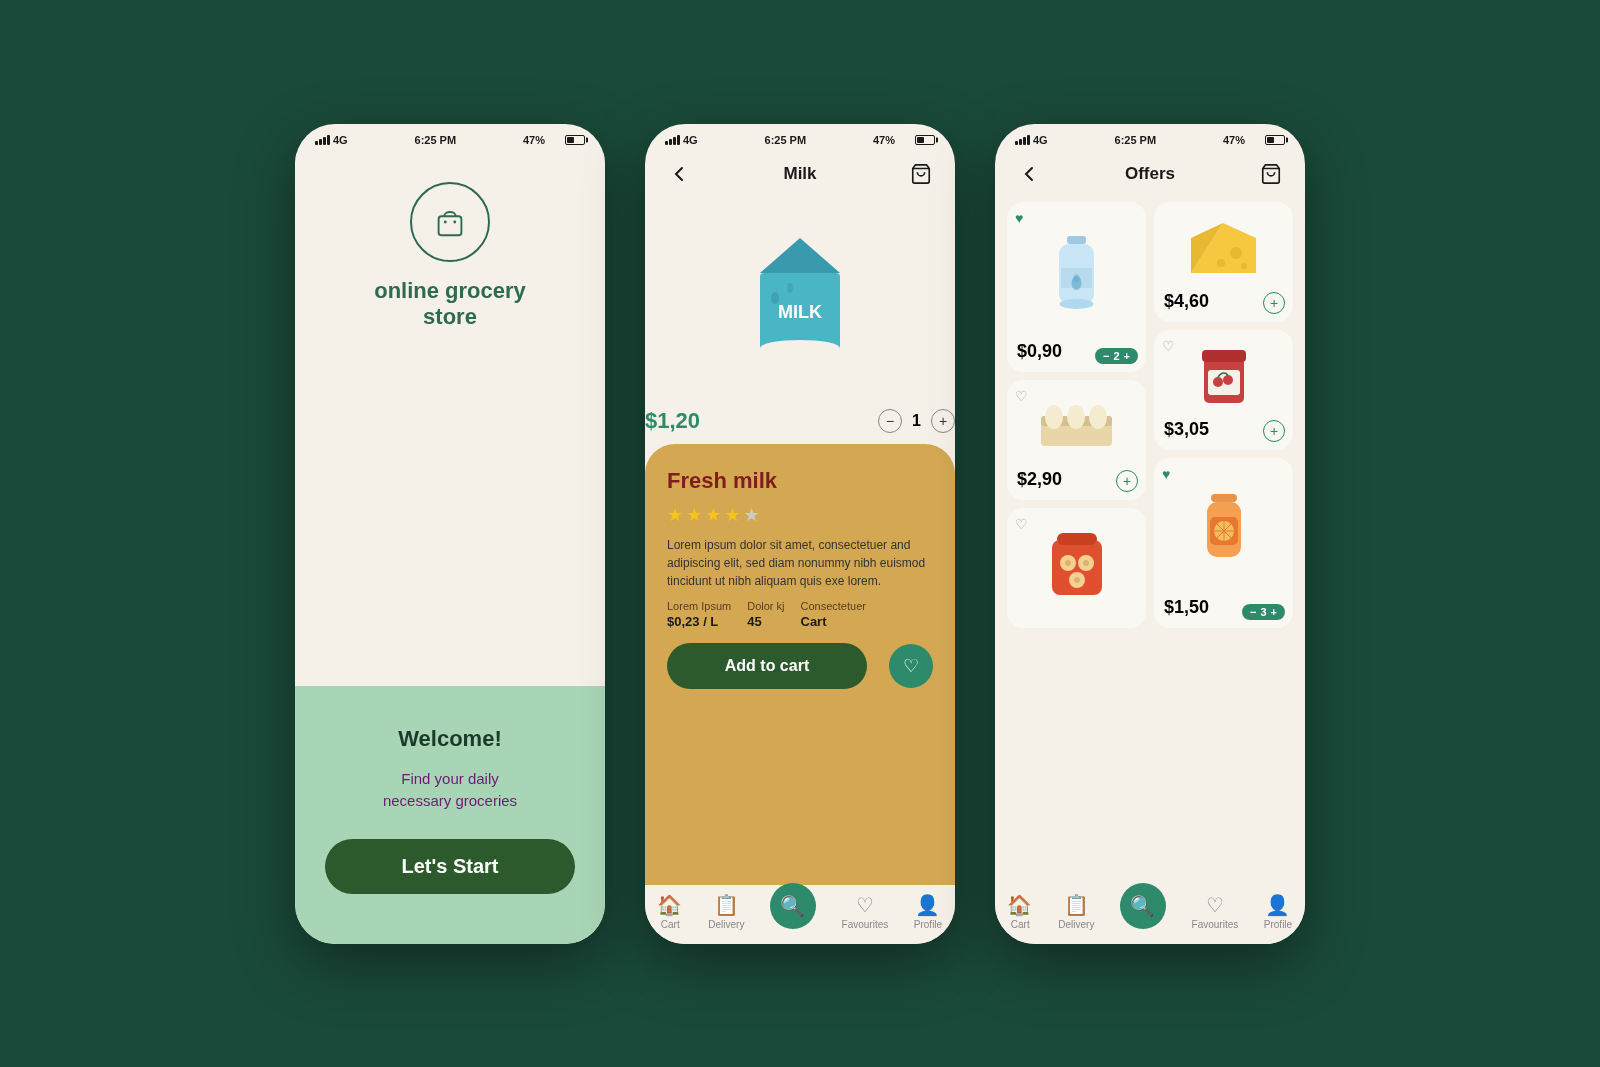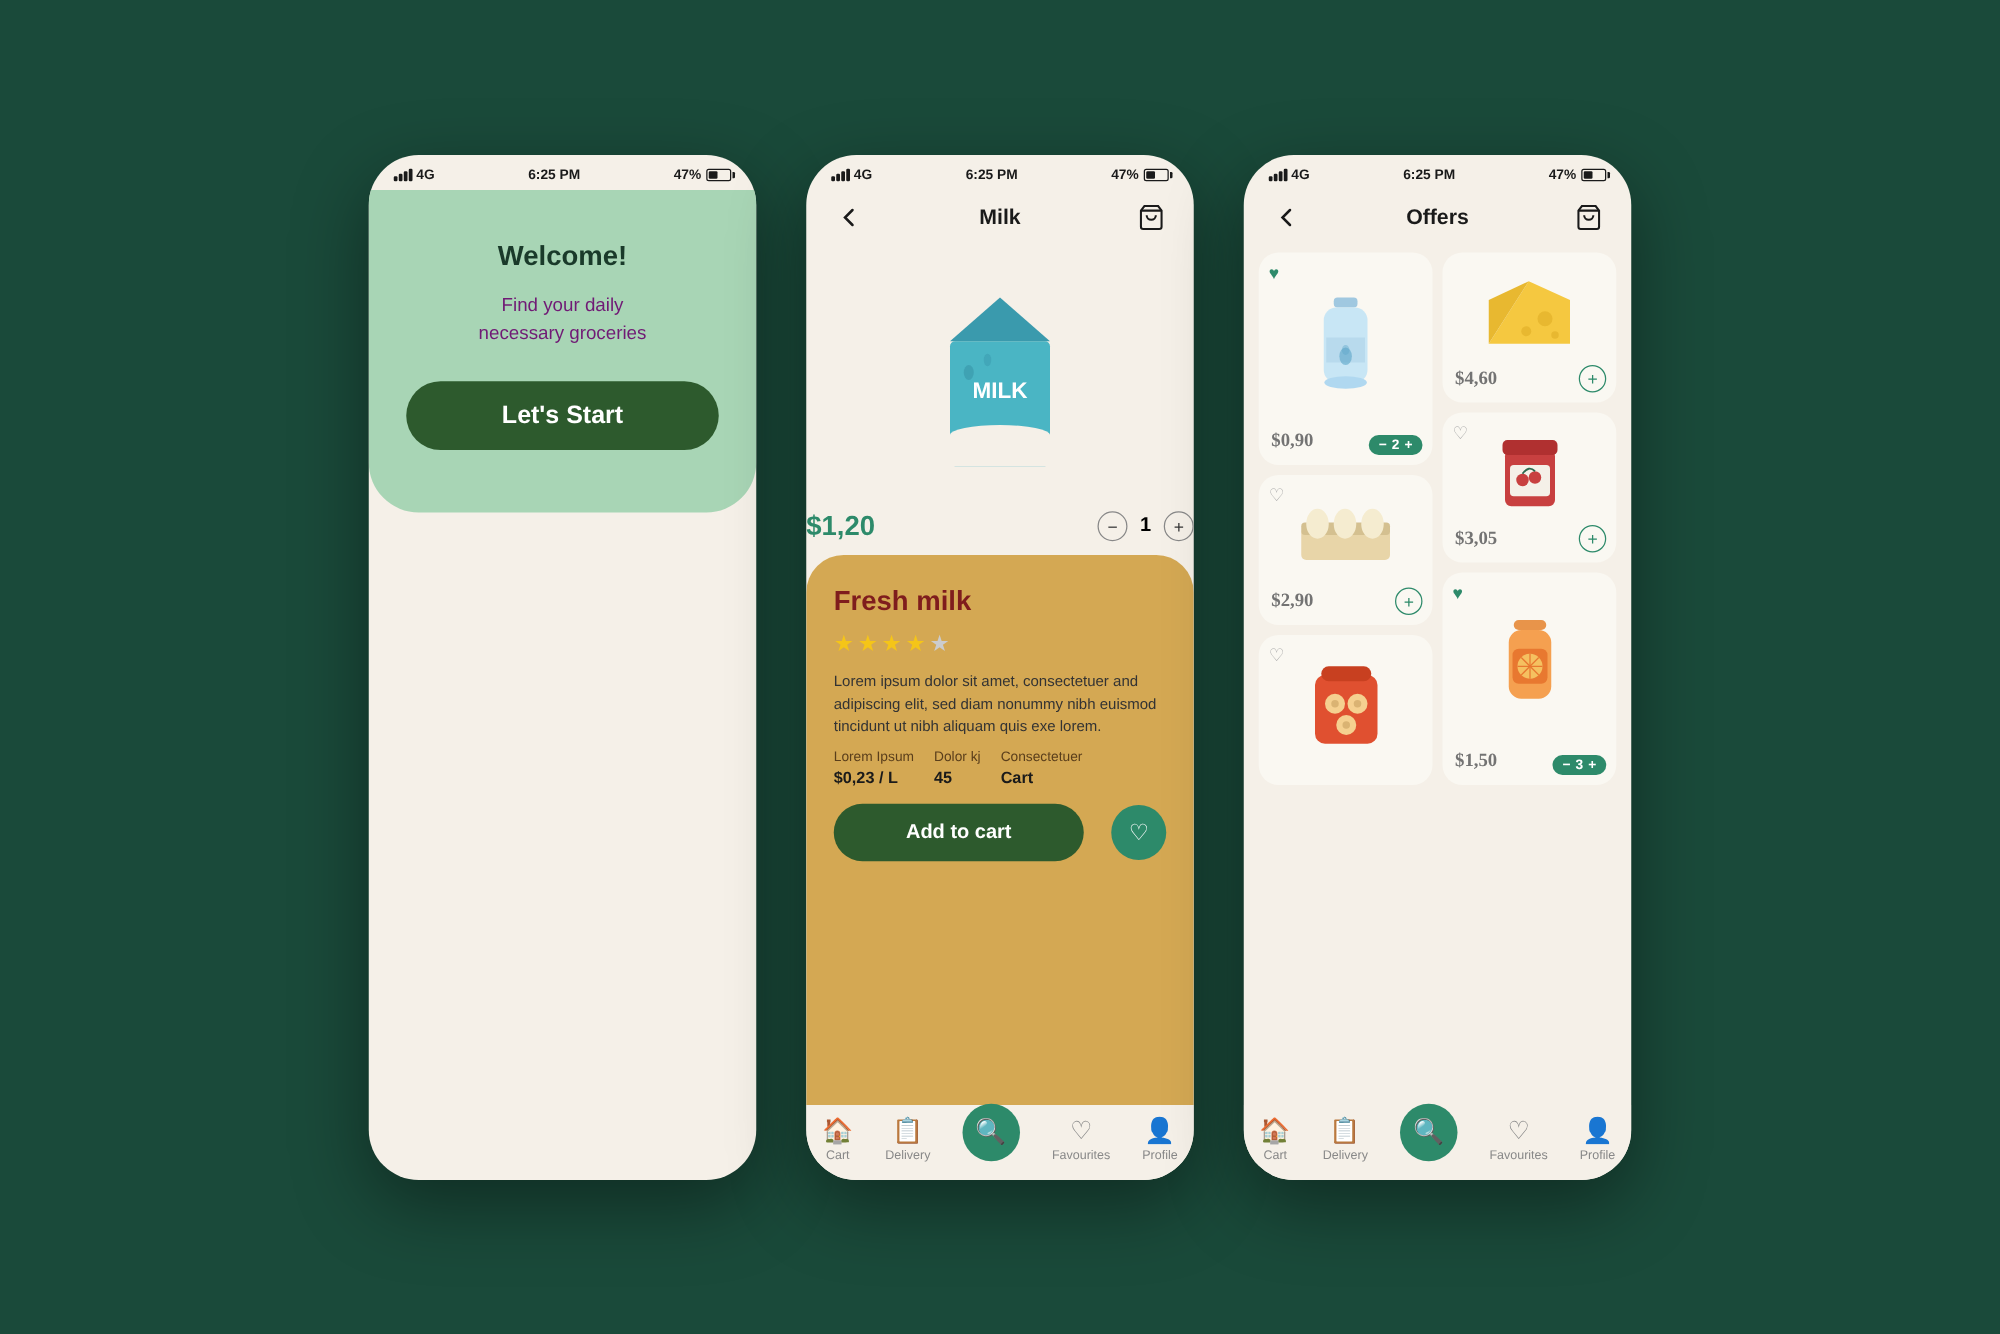--- a/index.html
+++ b/index.html
@@ -33,21 +33,21 @@
       display: flex;
       justify-content: space-between;
       align-items: center;
       padding: 10px 20px 6px;
       font-size: 11px;
       font-weight: 600;
       color: #1a1a1a;
       flex-shrink: 0;
     }
     .status-left { display: flex; align-items: center; gap: 3px; }
-    .status-right { display: flex; align-items: center; gap: 4px; }
+    .status-right { display: flex; align-items: center; gap: 20px; }
     .signal-bars { display: flex; align-items: flex-end; gap: 1px; }
     .signal-bars span {
       width: 3px;
       background: #1a1a1a;
       border-radius: 1px;
     }
     .battery {
       width: 20px; height: 10px;
       border: 1.5px solid #1a1a1a;
       border-radius: 2px;
@@ -311,24 +311,23 @@
     .offer-heart.outline { color: #aaa; }
     .offer-img {
       width: 100%;
       display: flex;
       justify-content: center;
       align-items: center;
       flex: 1;
       margin-bottom: 6px;
     }
     .offer-price {
-      font-size: 15px;
+      font-size: 18px;
       font-weight: 700;
-      color: #737373;
-      font-family: Liberation Serif, serif;
+      color: #000000;
     }
     .offer-add-btn {
       position: absolute;
       bottom: 8px;
       right: 8px;
       width: 22px; height: 22px;
       border: 1.5px solid #2d8a6a;
       border-radius: 50%;
       background: none;
       color: #2d8a6a;
@@ -374,20 +373,34 @@
     </div>
     <span>6:25 PM</span>
     <div class="status-right">
       <span>47%</span>
       <div class="battery">
           <div class="battery-fill"></div>
         </div>
     </div>
   </div>
 
+  <div class="phone1-top">
+    <div class="logo-circle">
+      <svg viewBox="0 0 40 40">
+        <rect x="8" y="14" width="24" height="20" rx="3" fill="none" stroke="#2d6a4f" stroke-width="2"></rect>
+        <path d="M14 14 C14 8 26 8 26 14" fill="none" stroke="#2d6a4f" stroke-width="2"></path>
+        <circle cx="15" cy="20" r="1.5" fill="#2d6a4f"></circle>
+        <circle cx="25" cy="20" r="1.5" fill="#2d6a4f"></circle>
+      </svg>
+    </div>
+    <div class="app-title">
+      <span style="white-space:pre-line">online grocery
+store</span>
+    </div>
+  </div>
 
   <div class="phone1-bottom">
     <div class="welcome-text">Welcome!</div>
     <div class="welcome-sub">
       <span style="white-space:pre-line">Find your daily
 necessary groceries</span>
     </div>
     <button class="start-btn">Let's Start</button>
   </div>
 </div>

